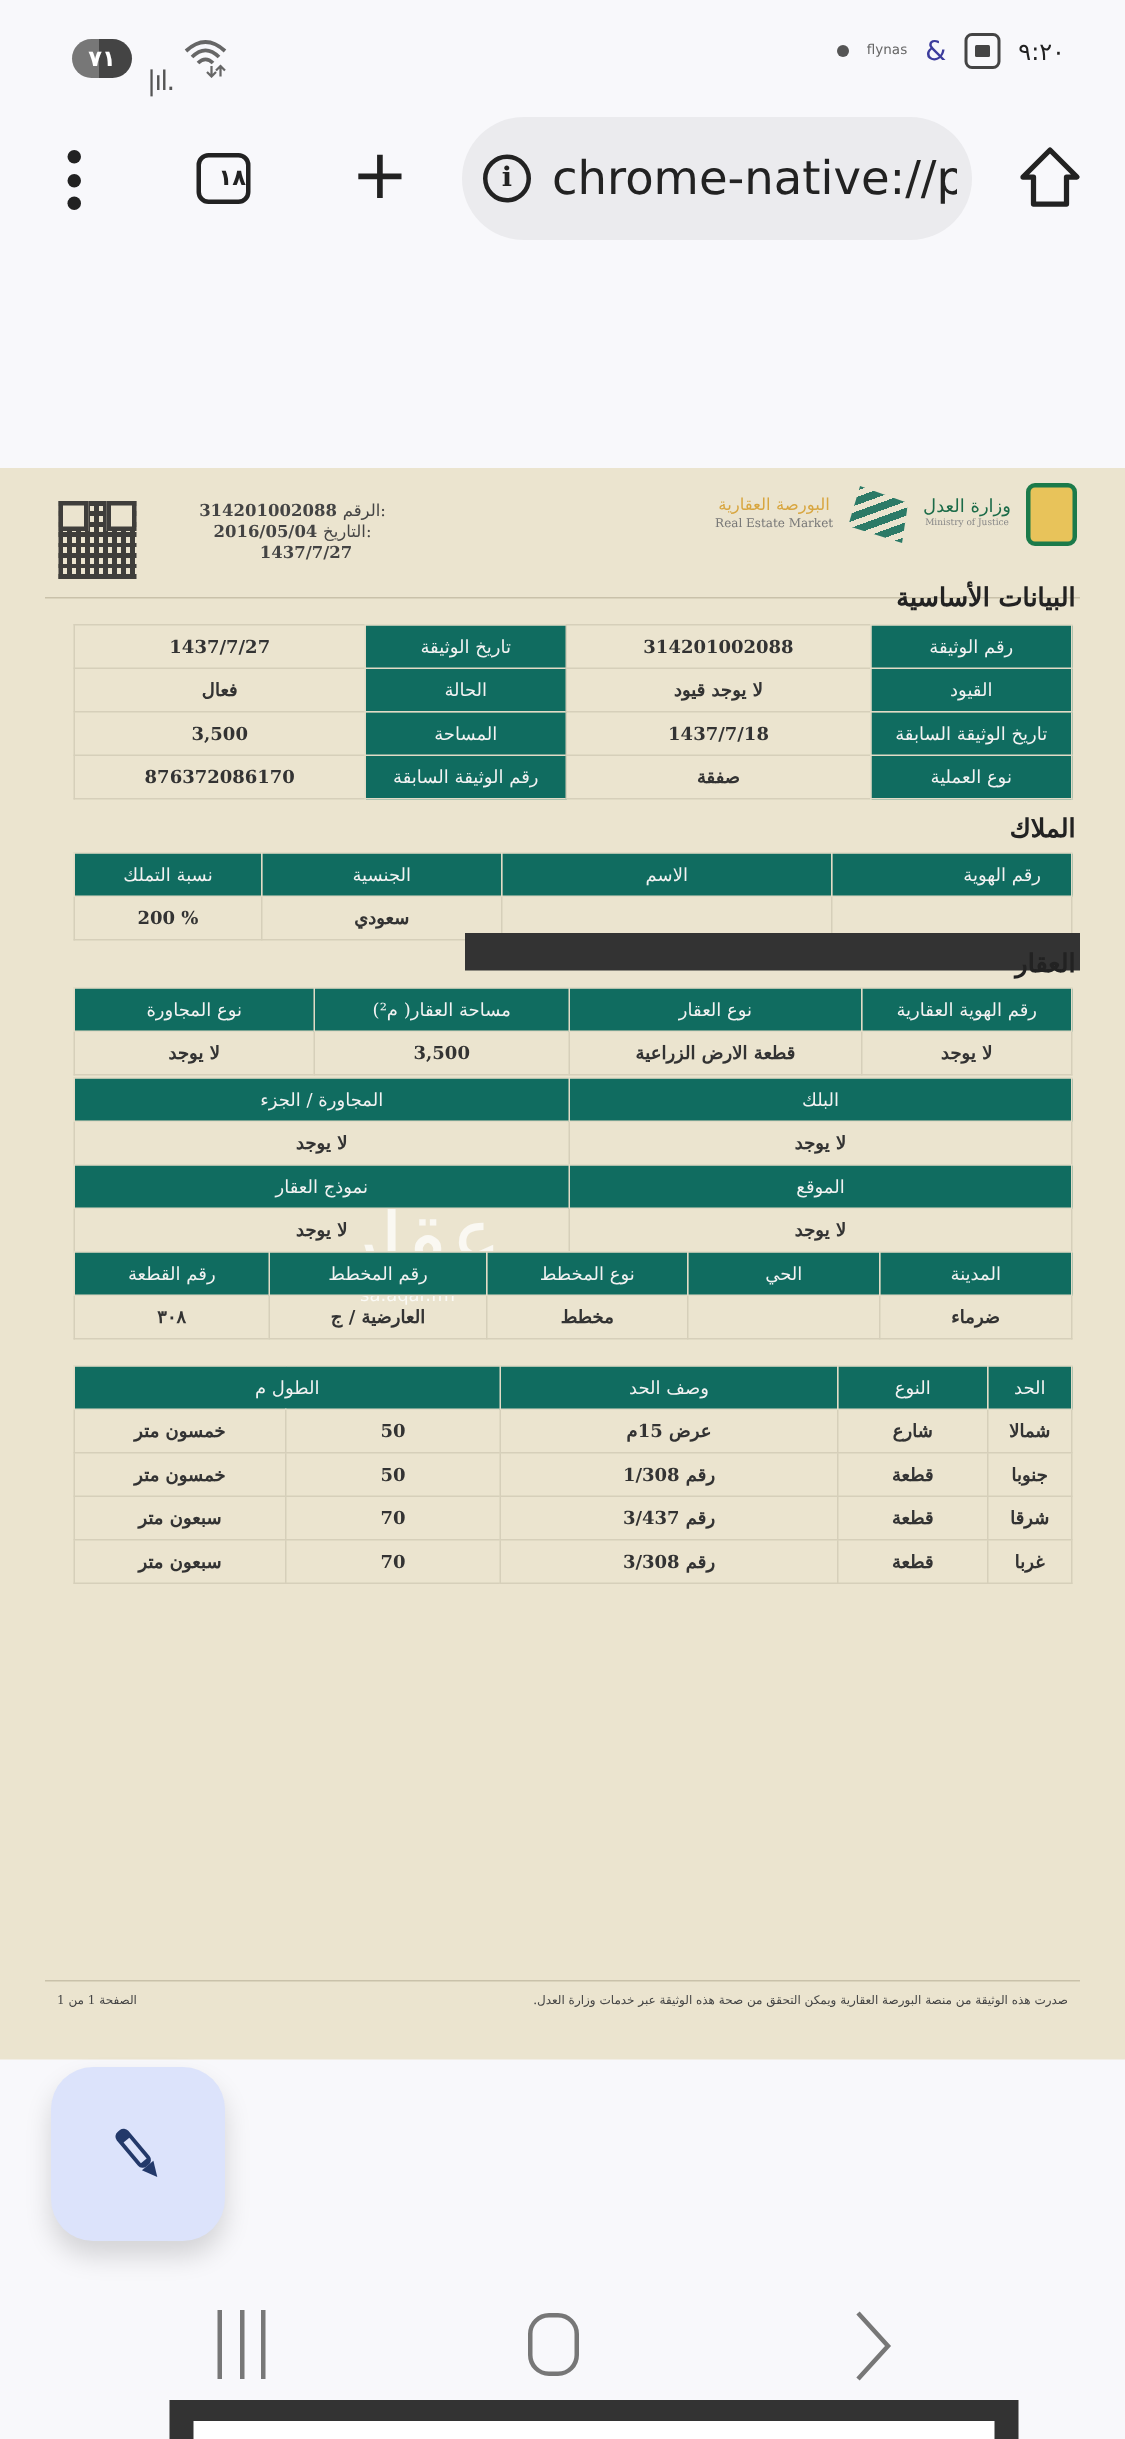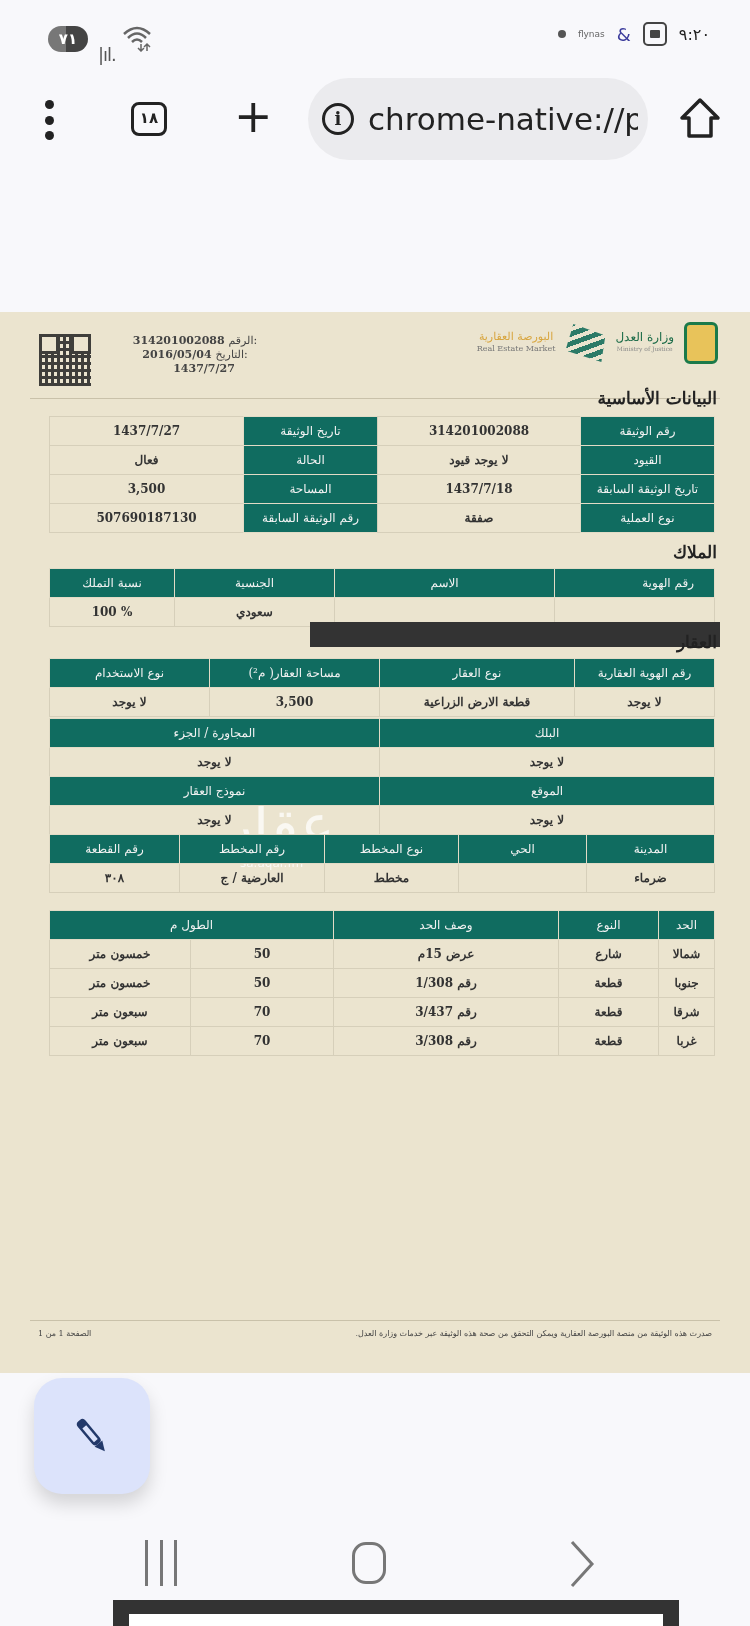--- a/index.html
+++ b/index.html
@@ -16,21 +16,21 @@
   .flynas { font-size: 9px; color: #666; }
   .app-icon-b { font-size: 18px; color: #3c3c9c; }
   .screenshot-icon { width: 24px; height: 24px; border: 2px solid #444; border-radius: 5px; position: relative; }
   .screenshot-icon::after { content: ""; position: absolute; left: 5px; top: 6px; width: 10px; height: 8px; background: #444; border-radius: 1px; }
   .clock { font-size: 16px; color: #222; }
 
   
   .toolbar { position: absolute; top: 78px; left: 0; width: 750px; height: 80px; }
   .menu-btn { position: absolute; left: 36px; top: 22px; width: 26px; height: 40px; display: flex; flex-direction: column; justify-content: space-between; align-items: center; }
   .menu-btn span { width: 9px; height: 9px; border-radius: 50%; background: #222; }
-  .tabs-btn { position: absolute; left: 131px; top: 24px; width: 36px; height: 34px; border: 3.5px solid #222; border-radius: 8px; font-size: 15px; text-align: center; line-height: 27px; color: #222; font-weight: bold; }
+  .tabs-btn { position: absolute; left: 131px; top: 24px; width: 36px; height: 34px; border: 3.5px solid #222; border-radius: 8px; font-size: 15px; text-align: right; line-height: 27px; color: #222; font-weight: bold; }
   .newtab-btn { position: absolute; left: 234px; top: 18px; width: 38px; height: 44px; font-size: 46px; line-height: 40px; color: #222; text-align: center; }
   .omnibox { position: absolute; left: 308px; top: 0; width: 340px; height: 82px; border-radius: 41px; background: #ebebee; display: flex; align-items: center; overflow: hidden; }
   .info-icon { margin-left: 14px; width: 32px; height: 32px; border: 3px solid #222; border-radius: 50%; font-size: 18px; font-weight: bold; text-align: center; line-height: 26px; color: #222; flex: none; font-family: "DejaVu Serif", serif; }
   .url { margin-left: 14px; font-size: 31px; color: #222; white-space: nowrap; overflow: hidden; width: 270px; }
   .home-btn { position: absolute; left: 678px; top: 18px; width: 44px; height: 44px; }
 
   
   .doc { position: absolute; left: 0; top: 312px; width: 750px; height: 1061px; background: #ebe4cf; direction: rtl; font-family: "DejaVu Serif", serif; color: #333; }
   .qr { position: absolute; left: 39px; top: 22px; width: 52px; height: 52px; background:
       repeating-linear-gradient(90deg,#222 0 3px,transparent 3px 6px),
@@ -155,21 +155,21 @@
     <tr>
       <td class="h">تاريخ الوثيقة السابقة</td>
       <td>1437/7/18</td>
       <td class="h">المساحة</td>
       <td>3,500</td>
     </tr>
     <tr>
       <td class="h">نوع العملية</td>
       <td>صفقة</td>
       <td class="h">رقم الوثيقة السابقة</td>
-      <td>507690187130</td>
+      <td>876372086170</td>
     </tr>
   </tbody>
     </table>
   <div class="wm">عقار</div>
   <div class="wm-url">sa.aqar.fm</div>
 
   <div class="section-title" style="top:230px">الملاك</div>
   <table style="top:256px">
     <colgroup>
         <col style="width:160px">
@@ -181,40 +181,40 @@
         <tr>
       <th class="r">رقم الهوية</th>
       <th>الاسم</th>
       <th>الجنسية</th>
       <th>نسبة التملك</th>
     </tr>
     <tr>
       <td></td>
       <td></td>
       <td>سعودي</td>
-      <td>% 100</td>
+      <td>% 200</td>
     </tr>
   </tbody>
     </table>
   <div class="redact" style="top:310px"></div>
 
   <div class="section-title" style="top:320px">العقار</div>
   <table style="top:346px">
     <colgroup>
         <col style="width:140px">
         <col style="width:195px">
         <col style="width:170px">
         <col style="width:160px">
       </colgroup>
     <tbody>
         <tr>
       <th>رقم الهوية العقارية</th>
       <th>نوع العقار</th>
       <th>مساحة العقار( م²)</th>
-      <th>نوع الاستخدام</th>
+      <th>نوع المجاورة</th>
     </tr>
     <tr>
       <td>لا يوجد</td>
       <td>قطعة الارض الزراعية</td>
       <td>3,500</td>
       <td>لا يوجد</td>
     </tr>
   </tbody>
     </table>
   <table style="top:406px">

